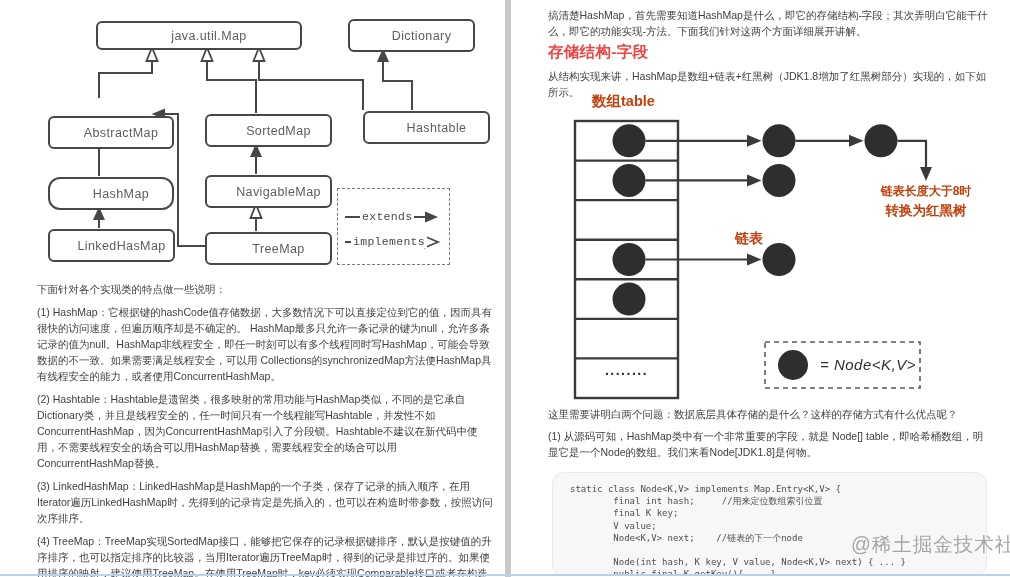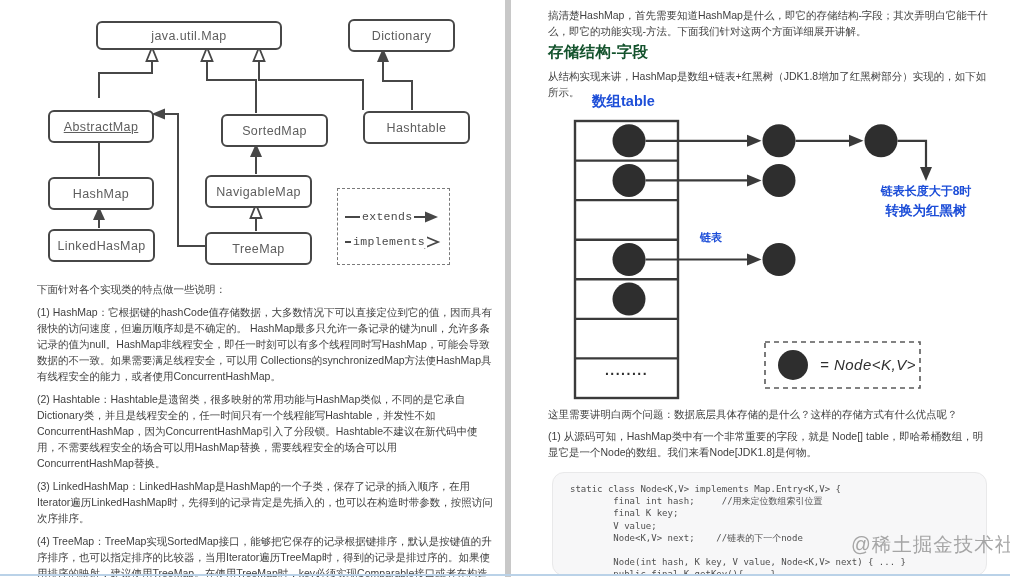--- a/index.html
+++ b/index.html
@@ -7,37 +7,37 @@
     width:1010px;height:577px;position:relative;overflow:hidden;background:#ffffff;
     font-family:"Liberation Sans","DejaVu Sans",sans-serif;color:#3f3f3f;
   }
   .abs{position:absolute;}
   
   #vector-layer{position:absolute;left:0;top:0;width:1010px;height:577px;z-index:1;pointer-events:none;}
   
   .cls-box{
     position:absolute;border:2px solid #474747;border-radius:6px;background:#fff;
     display:flex;align-items:center;justify-content:center;
-    color:#5d5d5d;font-size:12.5px;letter-spacing:.4px;z-index:2;
+    color:#5d5d5d;font-size:12.5px;letter-spacing:.4px;z-index:2;padding-left:20px;
   }
   .legend-box{
     position:absolute;left:337px;top:188px;width:111px;height:75px;
     border:1.5px dashed #7a7a7a;background:transparent;z-index:2;
   }
   .legend-label{
     position:absolute;z-index:3;background:#fff;padding:0 2px;
     color:#4a4a4a;font-size:11.5px;letter-spacing:.3px;font-family:Liberation Mono, monospace;
   }
   
   .body-text{font-size:10.5px;line-height:16px;color:#3f3f3f;z-index:2;}
   .body-text p{margin:0 0 7px 0;}
-  .diagram-label{position:absolute;z-index:2;color:#1d4ed8;font-weight:600;}
+  .diagram-label{position:absolute;z-index:2;color:#c2410c;font-weight:600;}
   .section-heading{
     position:absolute;left:548px;top:42px;z-index:2;
-    font-size:15.5px;font-weight:700;color:#14532d;letter-spacing:.3px;
+    font-size:15.5px;font-weight:700;color:#ef4444;letter-spacing:.3px;
   }
   
   .code-block{
     position:absolute;left:552px;top:472px;width:433px;height:102px;
     background:#f7f7f8;border:1px solid #e9e9ea;border-radius:12px;
     overflow:hidden;z-index:2;
   }
   .code-block pre{
     margin:10px 0 0 17px;
     font-family:"DejaVu Sans Mono","Liberation Mono",monospace;
@@ -131,30 +131,30 @@
 </svg>
 
 <div>
 
   <div class="cls-box" style="left:96px;top:21px;width:182px;height:25px;">
       <span>java.util.Map</span>
     </div>
   <div class="cls-box" style="left:348px;top:19px;width:103px;height:29px;">
       <span>Dictionary</span>
     </div>
-  <div class="cls-box" style="left:48px;top:110px;width:102px;height:29px;text-decoration:underline;">
+  <div class="cls-box" style="left:48px;top:116px;width:102px;height:29px;">
       <span>AbstractMap</span>
     </div>
-  <div class="cls-box" style="left:205px;top:114px;width:103px;height:29px;margin-left:16px;">
+  <div class="cls-box" style="left:205px;top:114px;width:103px;height:29px;">
       <span>SortedMap</span>
     </div>
   <div class="cls-box" style="left:335px;top:111px;width:103px;height:29px;margin-left:28px;">
       <span>Hashtable</span>
     </div>
-  <div class="cls-box" style="left:48px;top:177px;width:102px;height:29px;">
+  <div class="cls-box" style="left:48px;top:177px;width:102px;height:29px;border-radius:12px;">
       <span>HashMap</span>
     </div>
   <div class="cls-box" style="left:205px;top:175px;width:103px;height:29px;">
       <span>NavigableMap</span>
     </div>
   <div class="cls-box" style="left:48px;top:229px;width:103px;height:29px;">
       <span>LinkedHasMap</span>
     </div>
   <div class="cls-box" style="left:205px;top:232px;width:103px;height:29px;">
       <span>TreeMap</span>
@@ -175,21 +175,21 @@
 </div>
 
 <div>
   <div class="abs body-text" style="left:548px;top:7px;width:442px;">搞清楚HashMap，首先需要知道HashMap是什么，即它的存储结构-字段；其次弄明白它能干什么，即它的功能实现-方法。下面我们针对这两个方面详细展开讲解。</div>
 
   <h2 class="section-heading" style="margin:0;">存储结构-字段</h2>
 
   <div class="abs body-text" style="left:548px;top:68px;width:442px;">从结构实现来讲，HashMap是数组+链表+红黑树（JDK1.8增加了红黑树部分）实现的，如下如所示。</div>
 
   <div class="diagram-label" style="left:592px;top:92px;font-size:14.5px;">数组table</div>
-  <div class="diagram-label" style="left:700px;top:230px;font-size:11px;">链表</div>
+  <div class="diagram-label" style="left:735px;top:230px;font-size:14px;">链表</div>
   <div class="diagram-label" style="left:852px;top:183px;width:148px;text-align:center;font-size:12px;">链表长度大于8时</div>
   <div class="diagram-label" style="left:852px;top:202px;width:148px;text-align:center;font-size:13.5px;">转换为红黑树</div>
   <div class="diagram-label" style="left:575px;top:362px;width:103px;text-align:center;font-size:14px;letter-spacing:1.5px;color:#2e2e2e;">........</div>
   <div class="abs" style="left:820px;top:356px;font-size:15px;color:#2e2e2e;z-index:2;letter-spacing:.5px;font-style:italic;">= Node&lt;K,V&gt;</div>
 
   <div class="abs body-text" style="left:548px;top:406px;width:442px;">这里需要讲明白两个问题：数据底层具体存储的是什么？这样的存储方式有什么优点呢？</div>
   <div class="abs body-text" style="left:548px;top:428px;width:442px;">(1) 从源码可知，HashMap类中有一个非常重要的字段，就是 Node[] table，即哈希桶数组，明显它是一个Node的数组。我们来看Node[JDK1.8]是何物。</div>
 
   <div class="code-block">
     <pre>static class Node&lt;K,V&gt; implements Map.Entry&lt;K,V&gt; {

